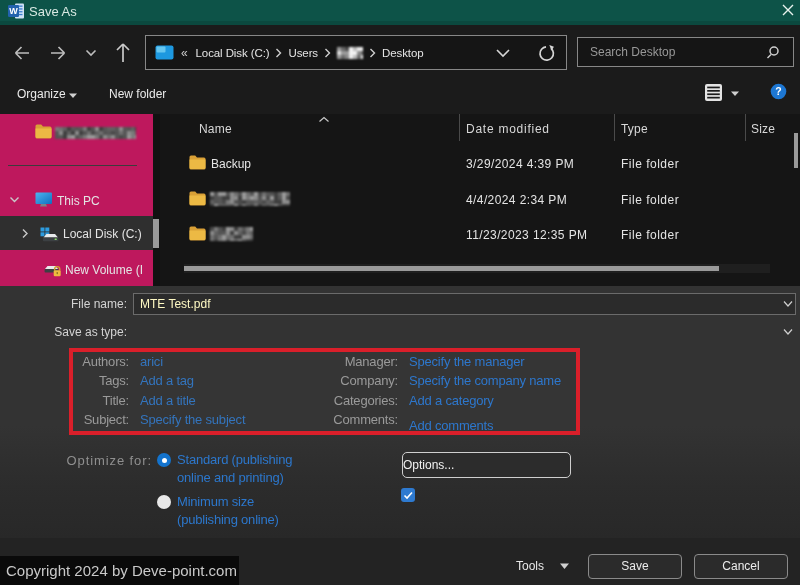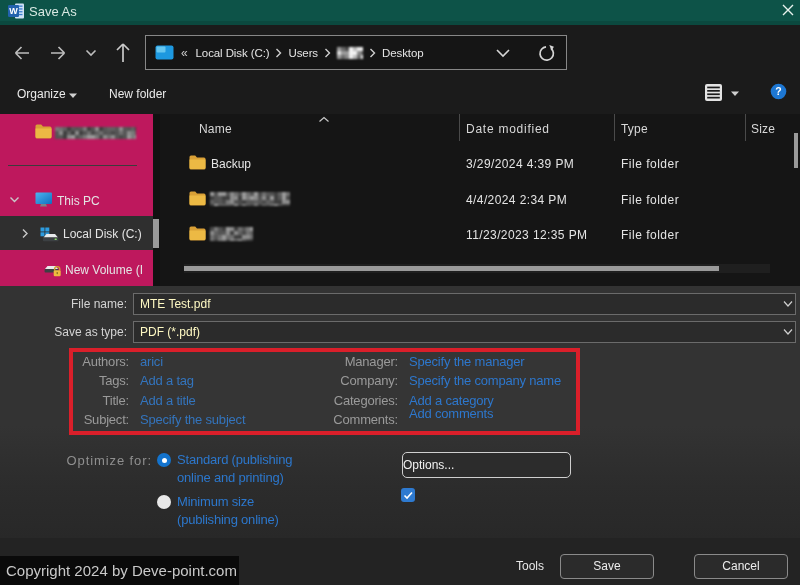--- a/index.html
+++ b/index.html
@@ -146,20 +146,27 @@
       <span class="crumb">Desktop</span>
     </div>
     <svg class="navicon" style="left:494px; top:10px;" width="18" height="35" viewBox="0 0 18 35">
       <path d="M3 15 L9 21 L15 15" stroke="#d5d5d5" stroke-width="1.6" fill="none"></path>
     </svg>
     <svg class="navicon" style="left:536px; top:10px;" width="22" height="35" viewBox="0 0 22 35">
       <circle cx="10.7" cy="18.5" r="6.7" stroke="#d5d5d5" stroke-width="1.7" fill="none" stroke-dasharray="36.5 5.6" transform="rotate(-50 10.7 18.5)"></circle>
       <path d="M13.3 10.1 L17.9 11.7 L15.6 15.7 Z" fill="#d5d5d5"></path>
     </svg>
 
+    <div id="searchbox">
+      <span>Search Desktop</span>
+      <svg style="position:absolute; right:12px; top:7px;" width="16" height="16" viewBox="0 0 16 16">
+        <circle cx="9" cy="6" r="4" stroke="#cfcfcf" stroke-width="1.5" fill="none"></circle>
+        <path d="M6 9.5 L2.5 13" stroke="#cfcfcf" stroke-width="1.5"></path>
+      </svg>
+    </div>
   </div>
 
   <div id="toolbar" class="abs">
     <span class="tb-item" style="left:17px;">Organize</span>
     <svg class="tb-item" style="left:68px; top:15px;" width="10" height="8" viewBox="0 0 10 8">
       <path d="M1 1.5 L5 6 L9 1.5 Z" fill="#d0d0d0"></path>
     </svg>
     <span class="tb-item" style="left:109px;">New folder</span>
     <svg class="tb-item" style="left:704px; top:6px;" width="19" height="19" viewBox="0 0 19 19">
       <rect x="1" y="1" width="17" height="17" rx="2" fill="#e4e4e4"></rect>
@@ -456,21 +463,20 @@
     </div>
   </div>
 
   <div id="formpanel" class="abs">
     <span class="flabel" style="left:0px; top:11px; width:127px;">File name:</span>
     <input class="finput" style="top: 7px;" value="MTE Test.pdf" readonly="">
     <svg style="position:absolute; left:782px; top:13px;" width="12" height="10" viewBox="0 0 12 10">
       <path d="M2 2.5 L6 7 L10 2.5" stroke="#cfcfcf" stroke-width="1.2" fill="none"></path>
     </svg>
     <span class="flabel" style="left:0px; top:39px; width:127px;">Save as type:</span>
-    <input class="finput" style="top: 35px;" value="PDF (*.pdf)" readonly="">
     <svg style="position:absolute; left:782px; top:41px;" width="12" height="10" viewBox="0 0 12 10">
       <path d="M2 2.5 L6 7 L10 2.5" stroke="#cfcfcf" stroke-width="1.2" fill="none"></path>
     </svg>
 
     <div id="redbox"></div>
     <span class="mlab" style="left:29px; top:68px; width:100px;">Authors:</span>
     <span class="mval" style="left:140px; top:68px;">arici</span>
     <span class="mlab" style="left:29px; top:87px; width:100px;">Tags:</span>
     <span class="mval" style="left:140px; top:87px;">Add a tag</span>
     <span class="mlab" style="left:29px; top:107px; width:100px;">Title:</span>
@@ -478,21 +484,21 @@
     <span class="mlab" style="left:29px; top:126px; width:100px;">Subject:</span>
     <span class="mval" style="left:140px; top:126px;">Specify the subject</span>
 
     <span class="mlab" style="left:298px; top:68px; width:100px;">Manager:</span>
     <span class="mval2" style="left:409px; top:68px;">Specify the manager</span>
     <span class="mlab" style="left:298px; top:87px; width:100px;">Company:</span>
     <span class="mval2" style="left:409px; top:87px;">Specify the company name</span>
     <span class="mlab" style="left:298px; top:107px; width:100px;">Categories:</span>
     <span class="mval2" style="left:409px; top:107px;">Add a category</span>
     <span class="mlab" style="left:298px; top:126px; width:100px;">Comments:</span>
-    <span class="mval2" style="left:409px; top:120px;">Add comments</span>
+    <span class="mval2" style="left:409px; top:132px;">Add comments</span>
 
     <span class="mlab" style="left:32px; top:167px; width:120px; color:#8f8f8f; letter-spacing:0.9px;">Optimize for:</span>
     <div style="position:absolute; left:157px; top:167px; width:14px; height:14px; border-radius:50%; background:#1373cd;"></div>
     <div style="position:absolute; left:161.5px; top:171.5px; width:5px; height:5px; border-radius:50%; background:#fff;"></div>
     <span class="optblue" style="left:177px; top:166px;">Standard (publishing</span>
     <span class="optblue" style="left:177px; top:184px;">online and printing)</span>
     <div style="position:absolute; left:157px; top:209px; width:14px; height:14px; border-radius:50%; background:#e9e9e9;"></div>
     <span class="optblue" style="left:177px; top:208px;">Minimum size</span>
     <span class="optblue" style="left:177px; top:226px;">(publishing online)</span>
 
@@ -501,18 +507,18 @@
     <svg style="position:absolute; left:403px; top:205px;" width="11" height="9" viewBox="0 0 11 9">
       <path d="M1.5 4.5 L4 7 L9 1.5" stroke="#fff" stroke-width="1.6" fill="none"></path>
     </svg>
   </div>
 
   <div id="bottombar" class="abs">
     <span style="position:absolute; left:516px; top:21px; font-size:12px; color:#e8e8e8;">Tools</span>
     <svg style="position:absolute; left:559px; top:24px;" width="11" height="9" viewBox="0 0 11 9">
       <path d="M1 1.5 L5.5 7 L10 1.5 Z" fill="#d0d0d0"></path>
     </svg>
-    <div class="wbtn" style="left:560px;">Save</div>
+    <div class="wbtn" style="left:588px;">Save</div>
     <div class="wbtn" style="left:694px;">Cancel</div>
     <div id="copyright">Copyright 2024 by Deve-point.com</div>
   </div>
 
 </div>
 
 </body></html>

